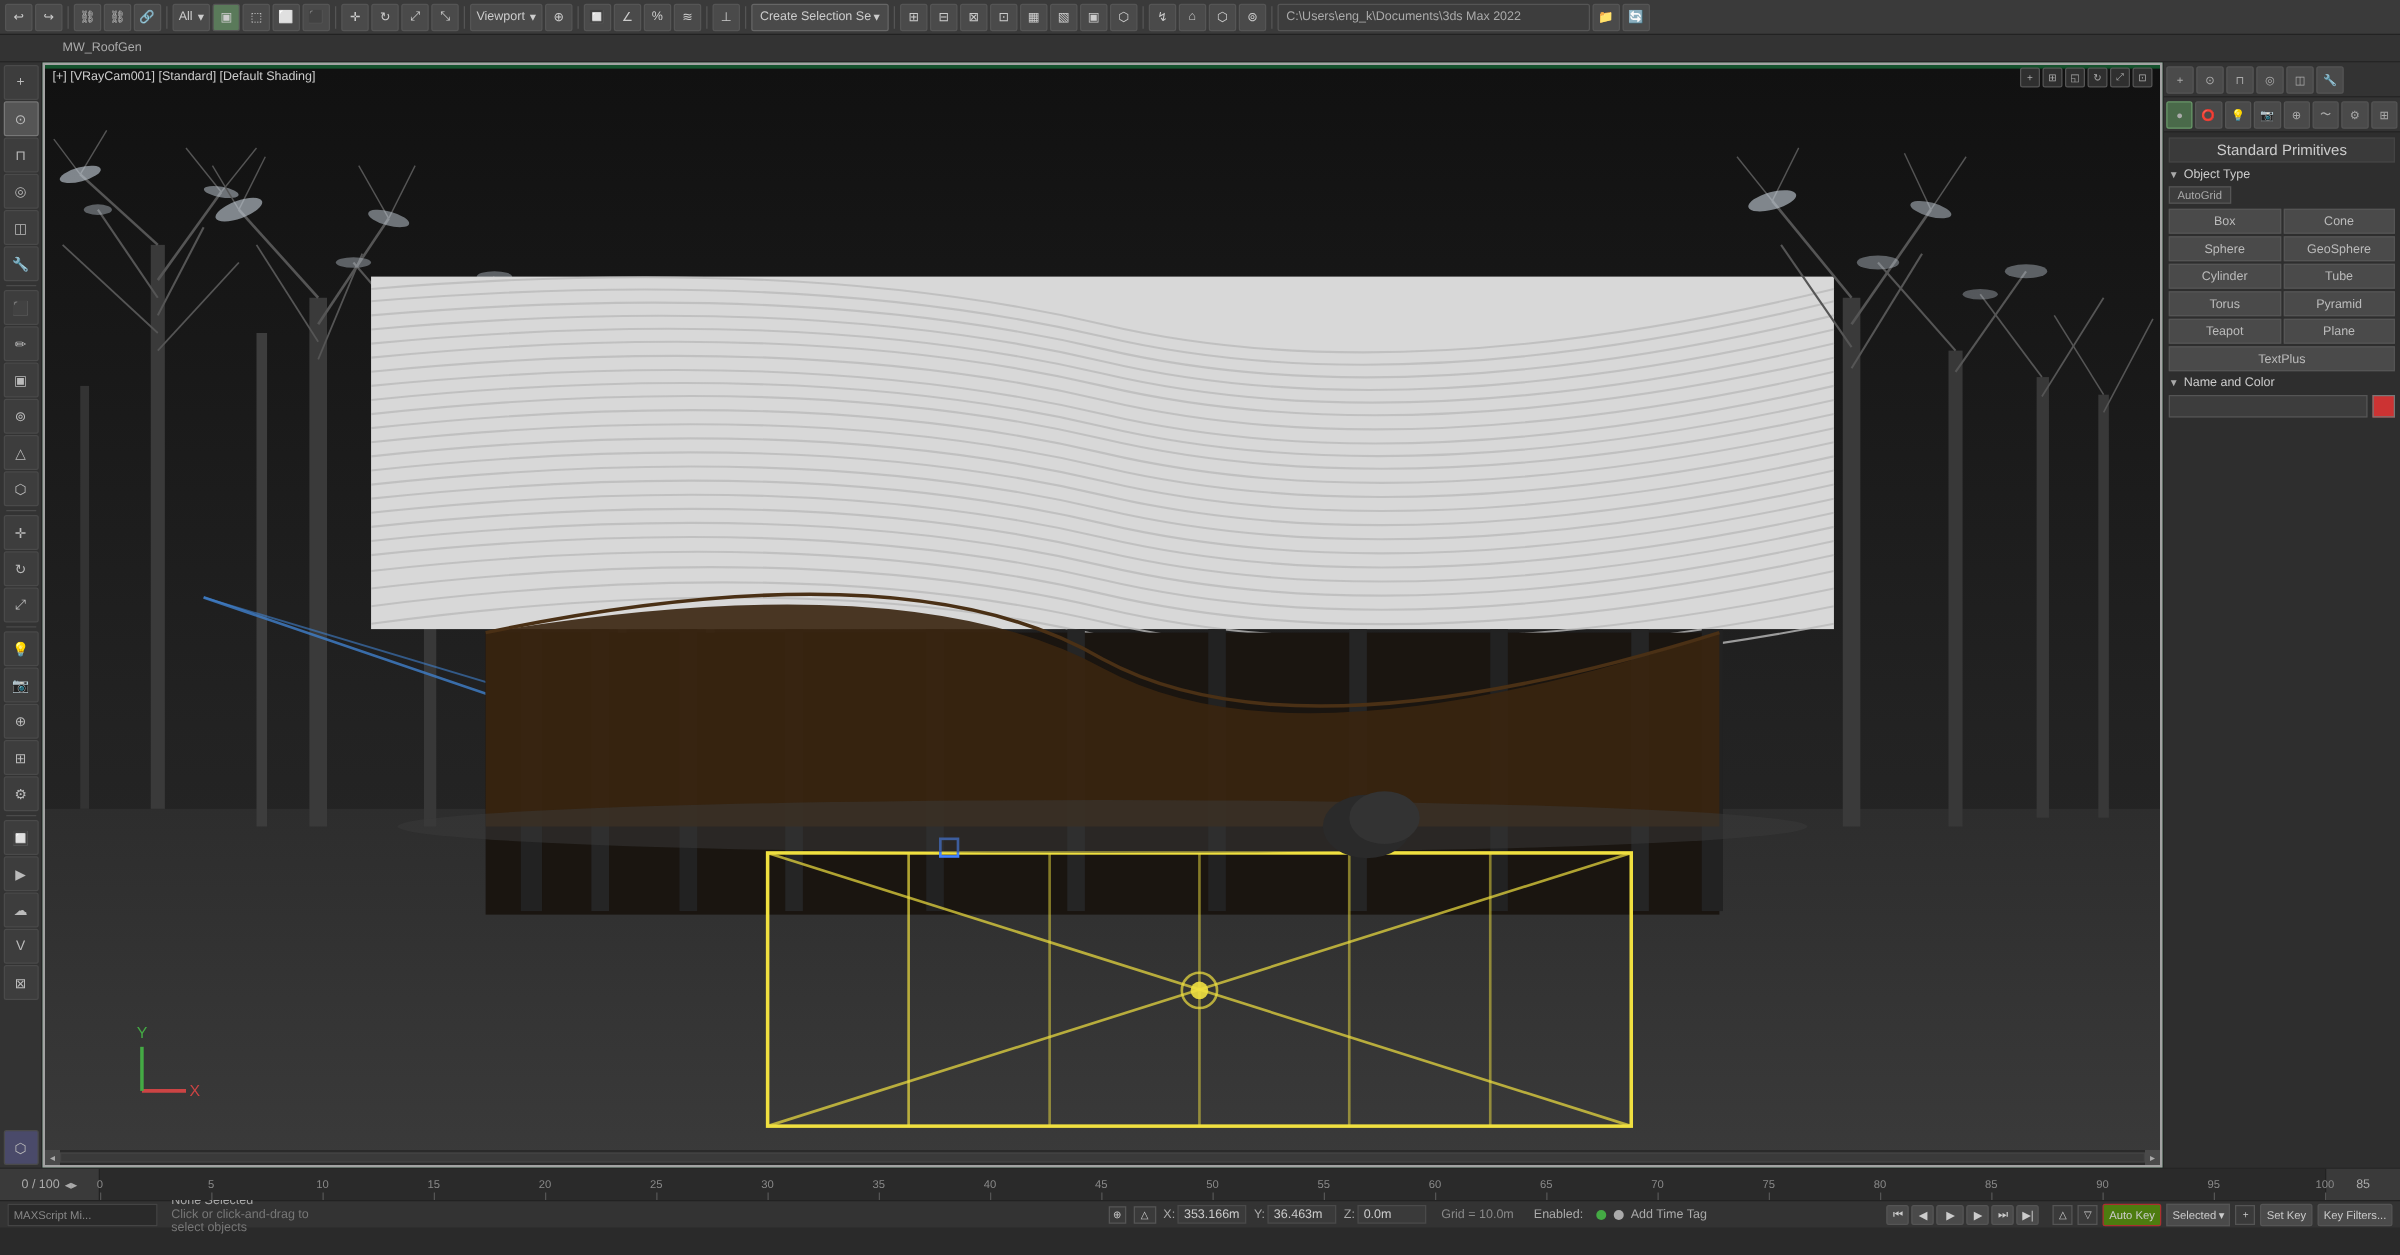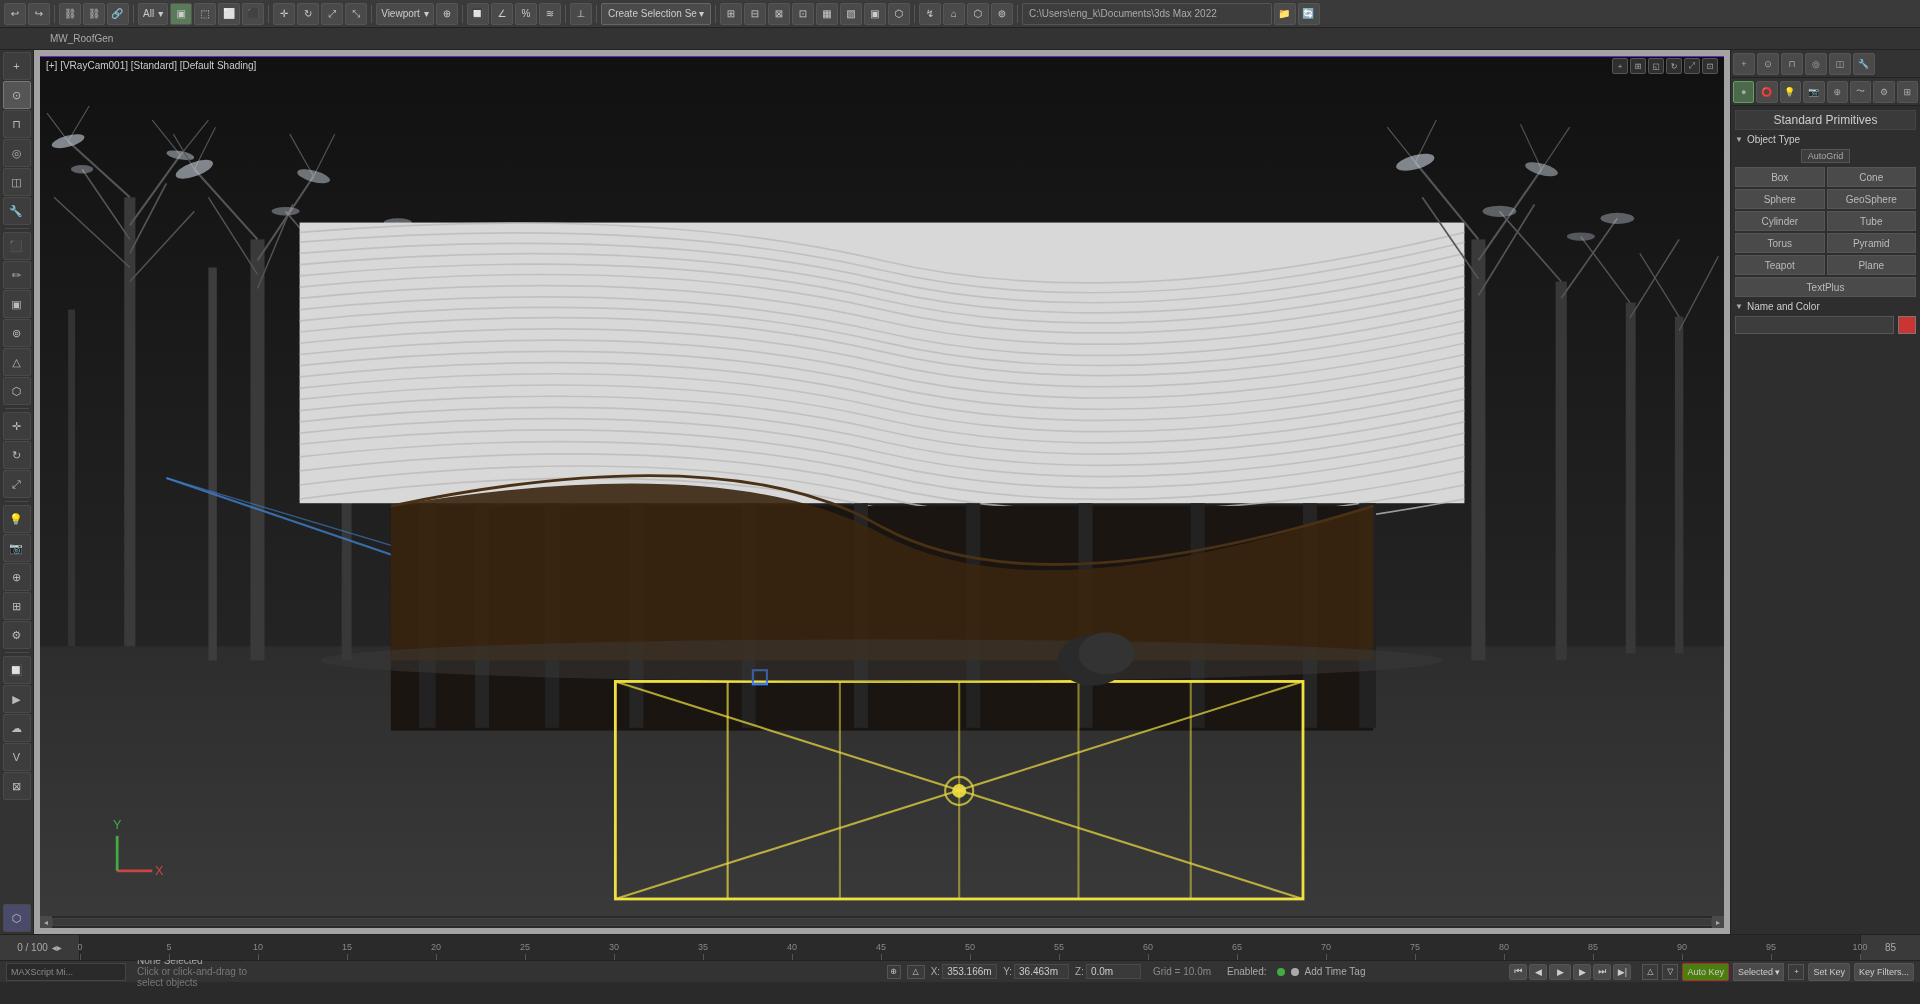--- a/index.html
+++ b/index.html
@@ -133,23 +133,23 @@
     .left-tool-separator {
       width: 24px;
       height: 1px;
       background: #4a4a4a;
       margin: 2px 0;
     }
 
     
     #viewport-area {
       flex: 1;
-      background: #6d28d9;
+      background: #14532d;
       position: relative;
-      border: 6px solid #a3a3a3;
+      border: 2px solid #a3a3a3;
       overflow: hidden;
     }
 
     #viewport-header {
       position: absolute;
       top: 4px;
       left: 6px;
       color: #ccc;
       font-size: 10px;
       z-index: 10;
@@ -217,21 +217,21 @@
       font-size: 8px;
     }
     .section-label {
       font-size: 10px;
       color: #ccc;
       font-weight: normal;
     }
 
     .autogrid-row {
       display: flex;
-      justify-content: center;
+      justify-content: flex-start;
       margin-bottom: 4px;
     }
     .autogrid-btn {
       font-size: 9px;
       color: #aaa;
       border: 1px solid #555;
       padding: 1px 6px;
       background: #3d3d3d;
       cursor: pointer;
     }

